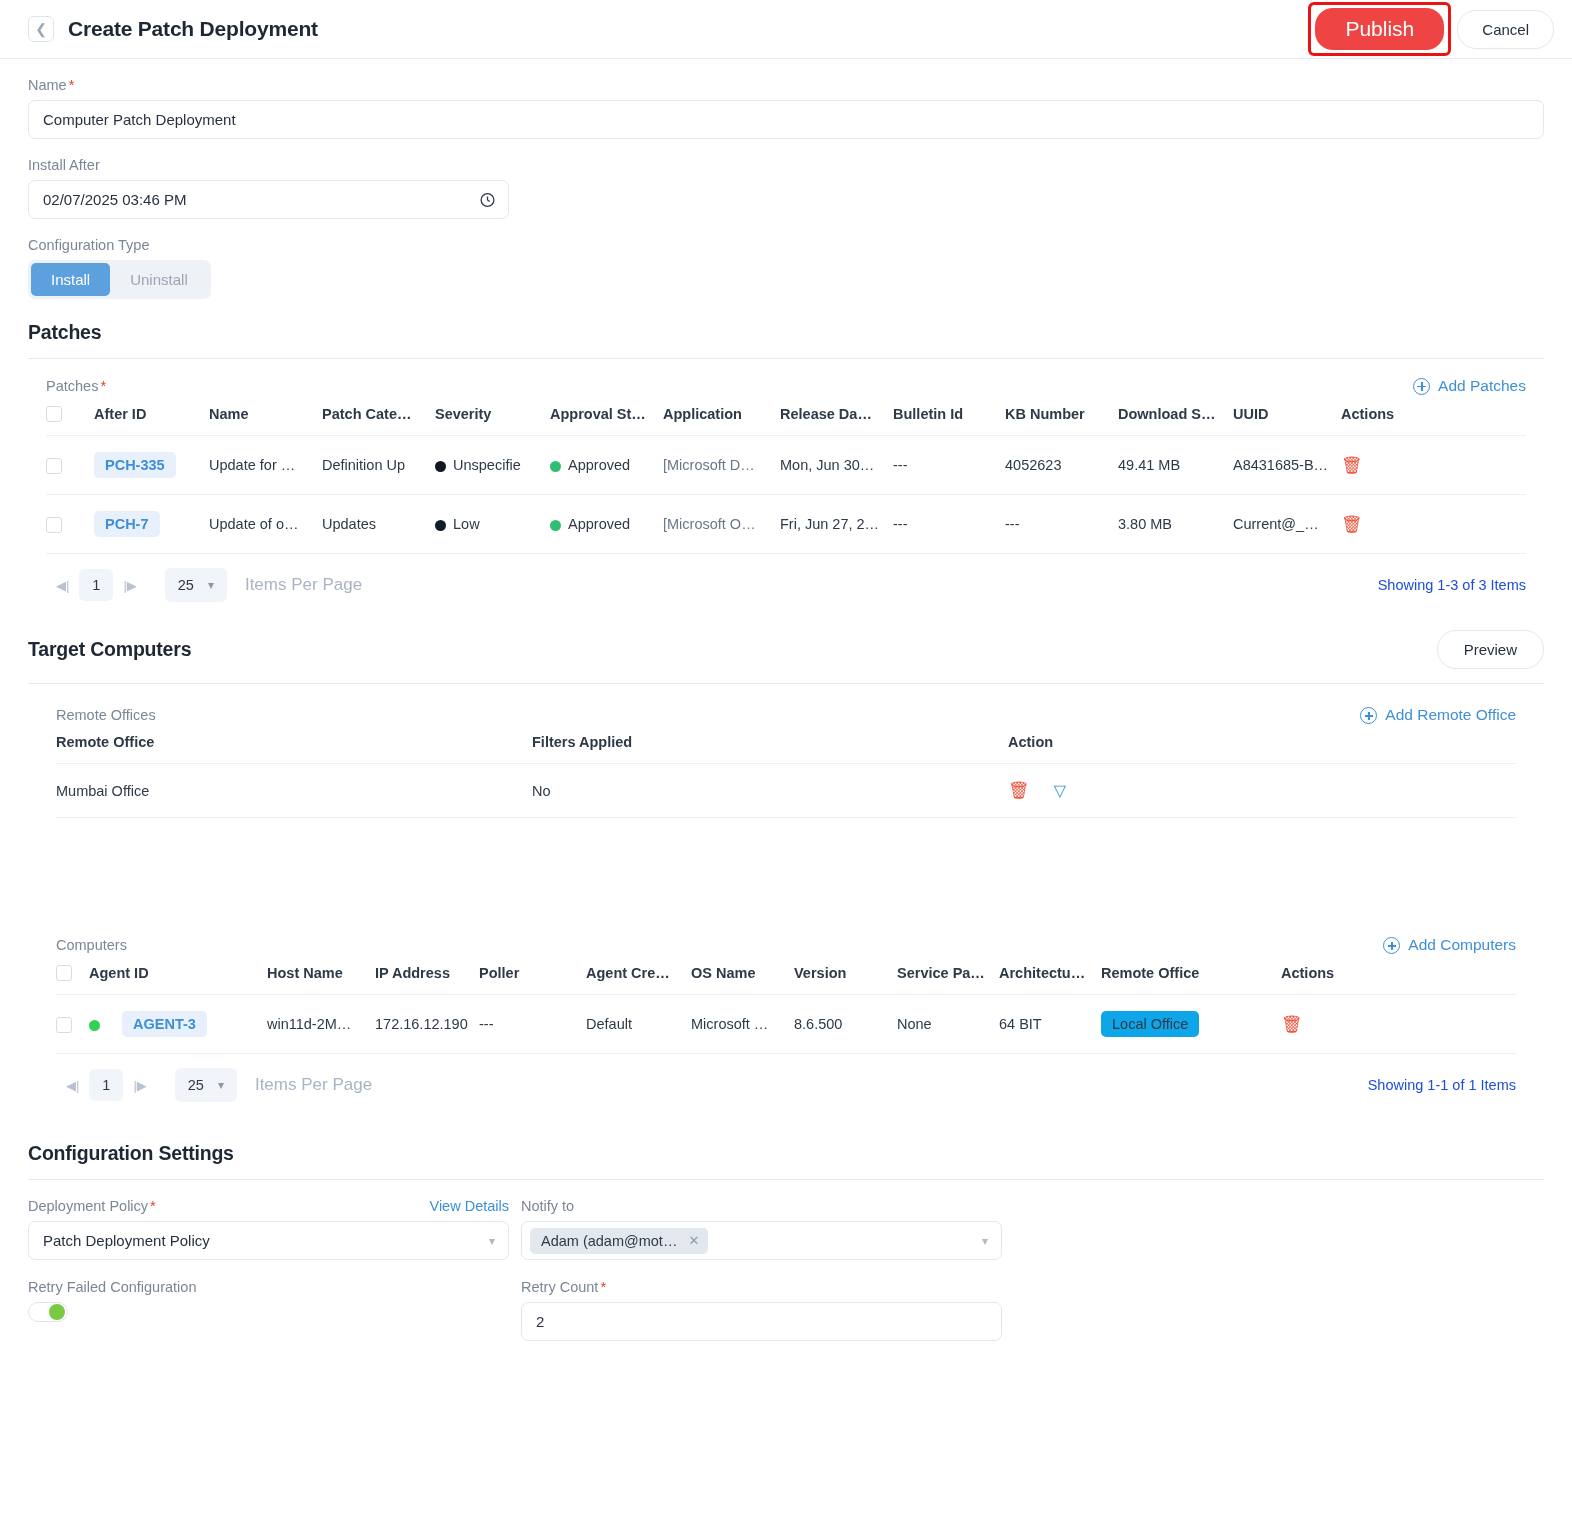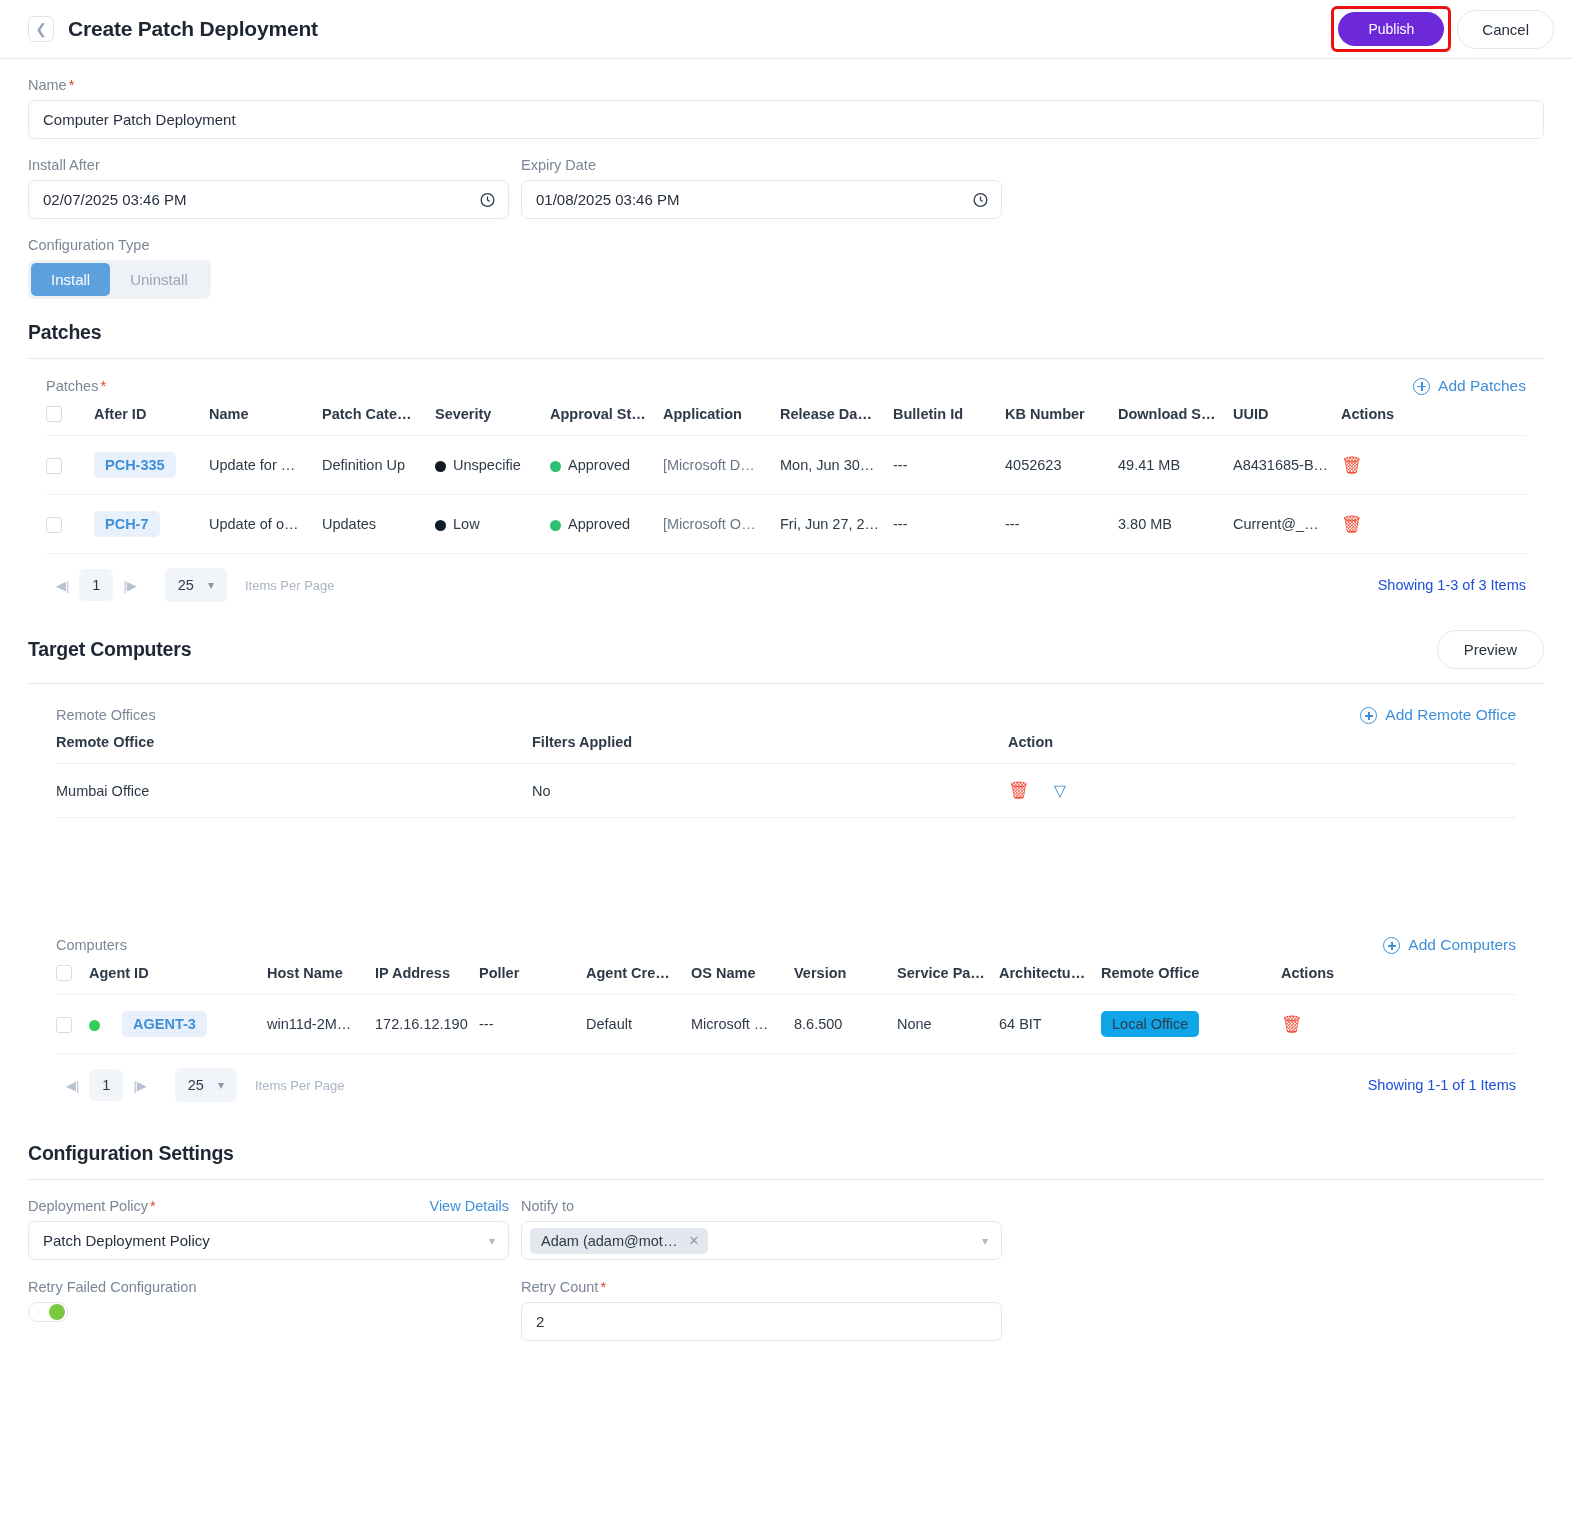--- a/index.html
+++ b/index.html
@@ -47,25 +47,25 @@
   }
   .publish-wrap {
     border: 3px solid #ee1111;
     border-radius: 6px;
     padding: 3px 4px;
     display: flex;
     align-items: center;
     margin-right: 4px;
   }
   .btn-publish {
-    background: #6d28d9;
+    background: #ef4444;
     color: #ffffff;
     border: none;
     border-radius: 18px;
-    font-size: 14px;
+    font-size: 21px;
     padding: 9px 30px;
     cursor: pointer;
     font-family: inherit;
   }
   .btn-cancel {
     background: #ffffff;
     border: 1px solid #e3e8ef;
     border-radius: 19px;
     font-size: 15px;
     color: #27313f;
@@ -284,21 +284,21 @@
     display: inline-flex;
     align-items: center;
     gap: 14px;
     padding: 0 13px;
     font-size: 14.5px;
     color: #2e3a48;
     cursor: pointer;
     margin-left: 18px;
   }
   .pg-caret { color: #8c98a8; font-size: 12px; }
-  .pg-ipp { color: #aab4c4; font-size: 13px; margin-left: 18px; }
+  .pg-ipp { color: #aab4c4; font-size: 17px; margin-left: 18px; }
   .pg-showing { margin-left: auto; color: #1d4ed8; font-size: 14.5px; }
 
   
   .select-box {
     width: 100%;
     height: 39px;
     border: 1px solid #e3e8ef;
     border-radius: 7px;
     padding: 0 30px 0 14px;
     font-size: 15px;
@@ -372,32 +372,20 @@
         <span>Name</span><span class="req">*</span>
       </label>
       <input class="text-input" value="Computer Patch Deployment" style="">
     </div>
 
     <div class="row-2" style="padding-top:18px;">
       <div class="col">
         <label class="field-label">Install After</label>
         <div class="with-icon">
           <input class="text-input" value="02/07/2025 03:46 PM" style="">
-          <span class="suffix-icon">
-            <svg width="17" height="17" viewBox="0 0 24 24" fill="none" stroke="#2e3a48" stroke-width="1.8">
-              <circle cx="12" cy="12" r="9"></circle>
-                <path d="M12 7v5l3.2 2"></path>
-            </svg>
-          </span>
-        </div>
-      </div>
-      <div class="col">
-        <label class="field-label">Expiry Date</label>
-        <div class="with-icon">
-          <input class="text-input" value="01/08/2025 03:46 PM" style="">
           <span class="suffix-icon">
             <svg width="17" height="17" viewBox="0 0 24 24" fill="none" stroke="#2e3a48" stroke-width="1.8">
               <circle cx="12" cy="12" r="9"></circle>
                 <path d="M12 7v5l3.2 2"></path>
             </svg>
           </span>
         </div>
       </div>
     </div>
 

